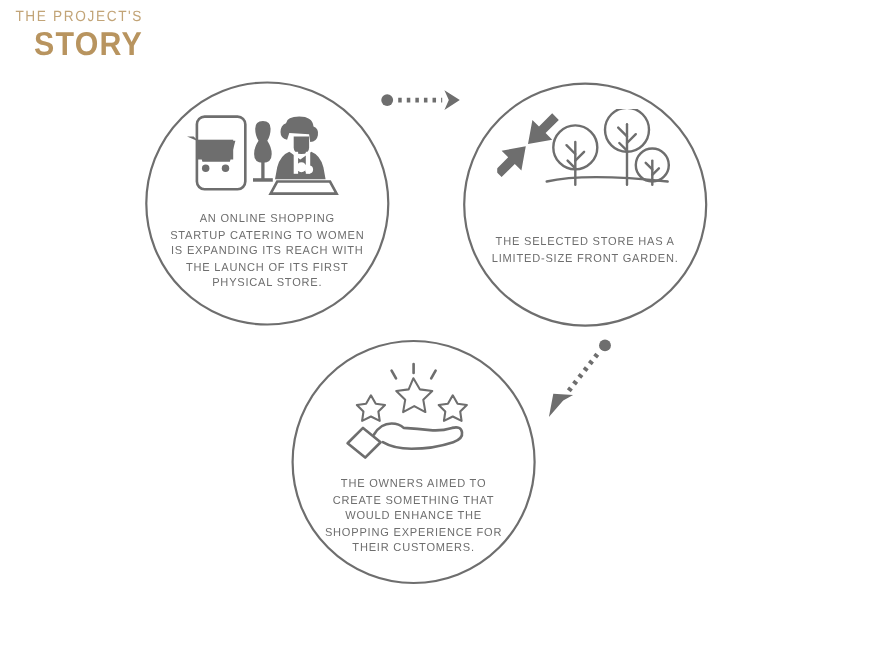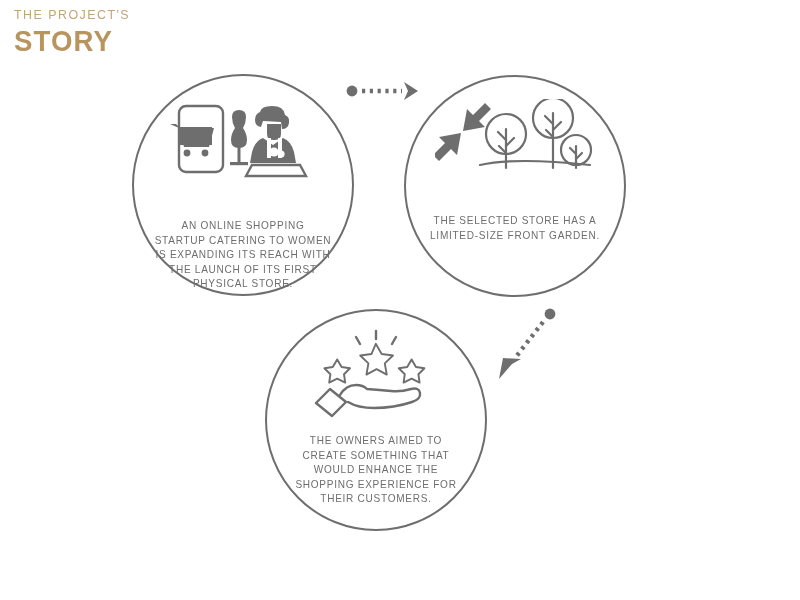--- a/index.html
+++ b/index.html
@@ -15,20 +15,21 @@
     font-family: "Liberation Sans", sans-serif;
     background: #ffffff;
   }
 
   
   #title-block {
     position: absolute;
     left: 14px;
     top: 8px;
     line-height: 1;
+    text-align: right;
   }
   #title-eyebrow {
     font-family: "Liberation Sans Narrow", "Liberation Sans", sans-serif;
     font-size: 13.5px;
     letter-spacing: 1.6px;
     color: #c2a477;
     font-weight: 400;
     transform: scaleX(0.92);
     transform-origin: left center;
     white-space: nowrap;
@@ -50,22 +51,22 @@
     position: absolute;
     width: 222px;
     height: 222px;
     border-radius: 50%;
     border: 2.6px solid #6e6e6e;
     box-sizing: border-box;
     display: flex;
     flex-direction: column;
     align-items: center;
   }
-  #circle-1 { left: 132px; top: 74px; gap: 26px; }
-  #circle-2 { left: 404px; top: 75px; }
+  #circle-1 { left: 132px; top: 74px; }
+  #circle-2 { left: 421px; top: 75px; }
   #circle-3 { left: 265px; top: 309px; }
 
   .circle-icon {
     margin-top: 26px;
     height: 78px;
     display: flex;
     align-items: flex-end;
     justify-content: center;
   }
   #circle-2 .circle-icon { margin-top: 24px; }

